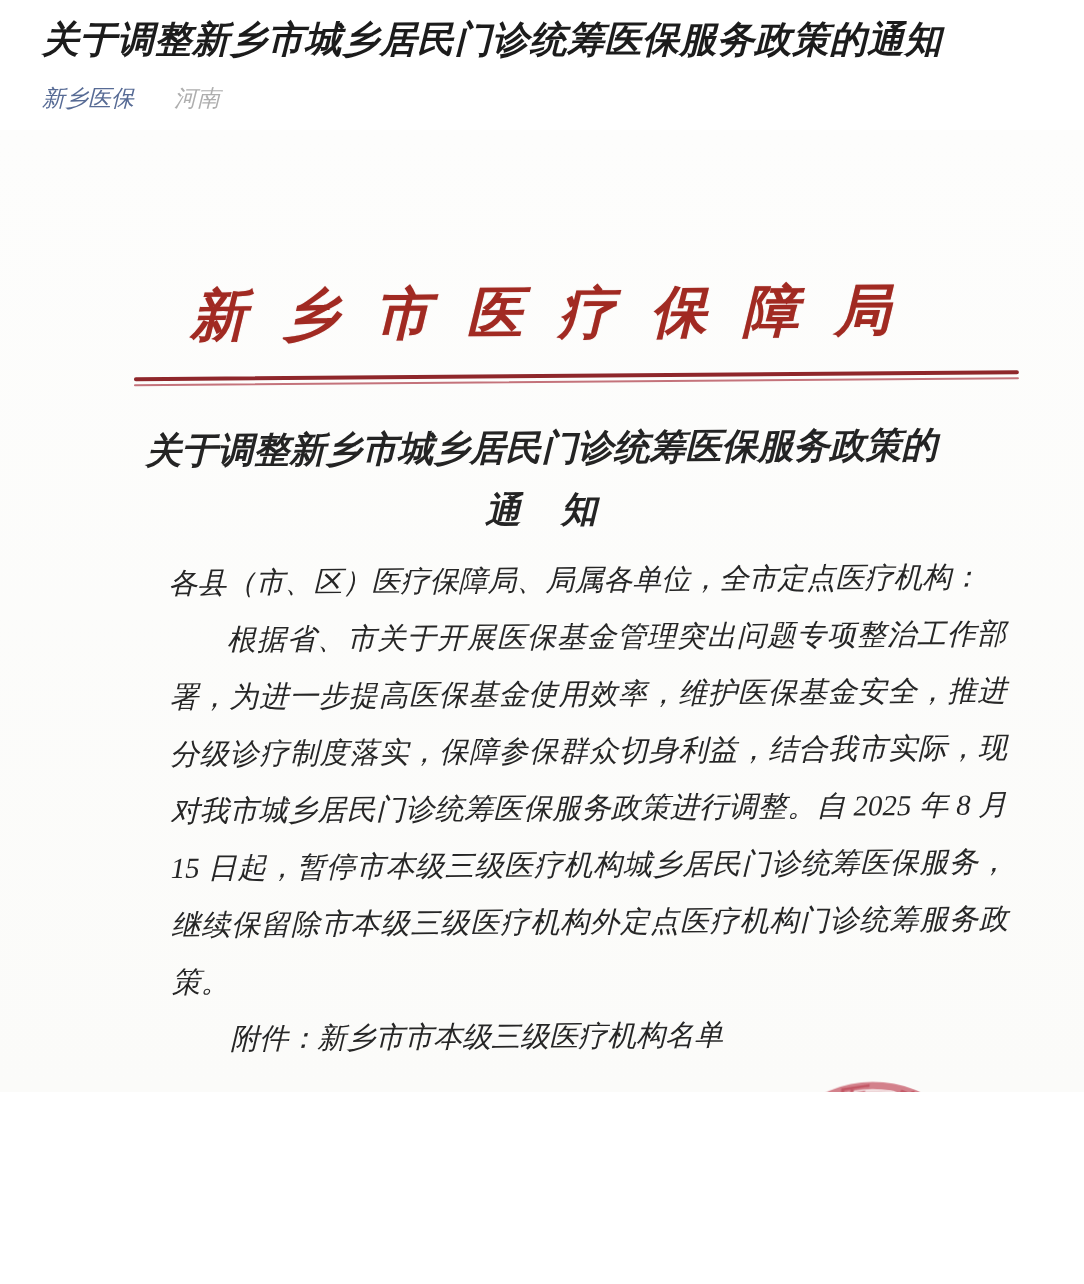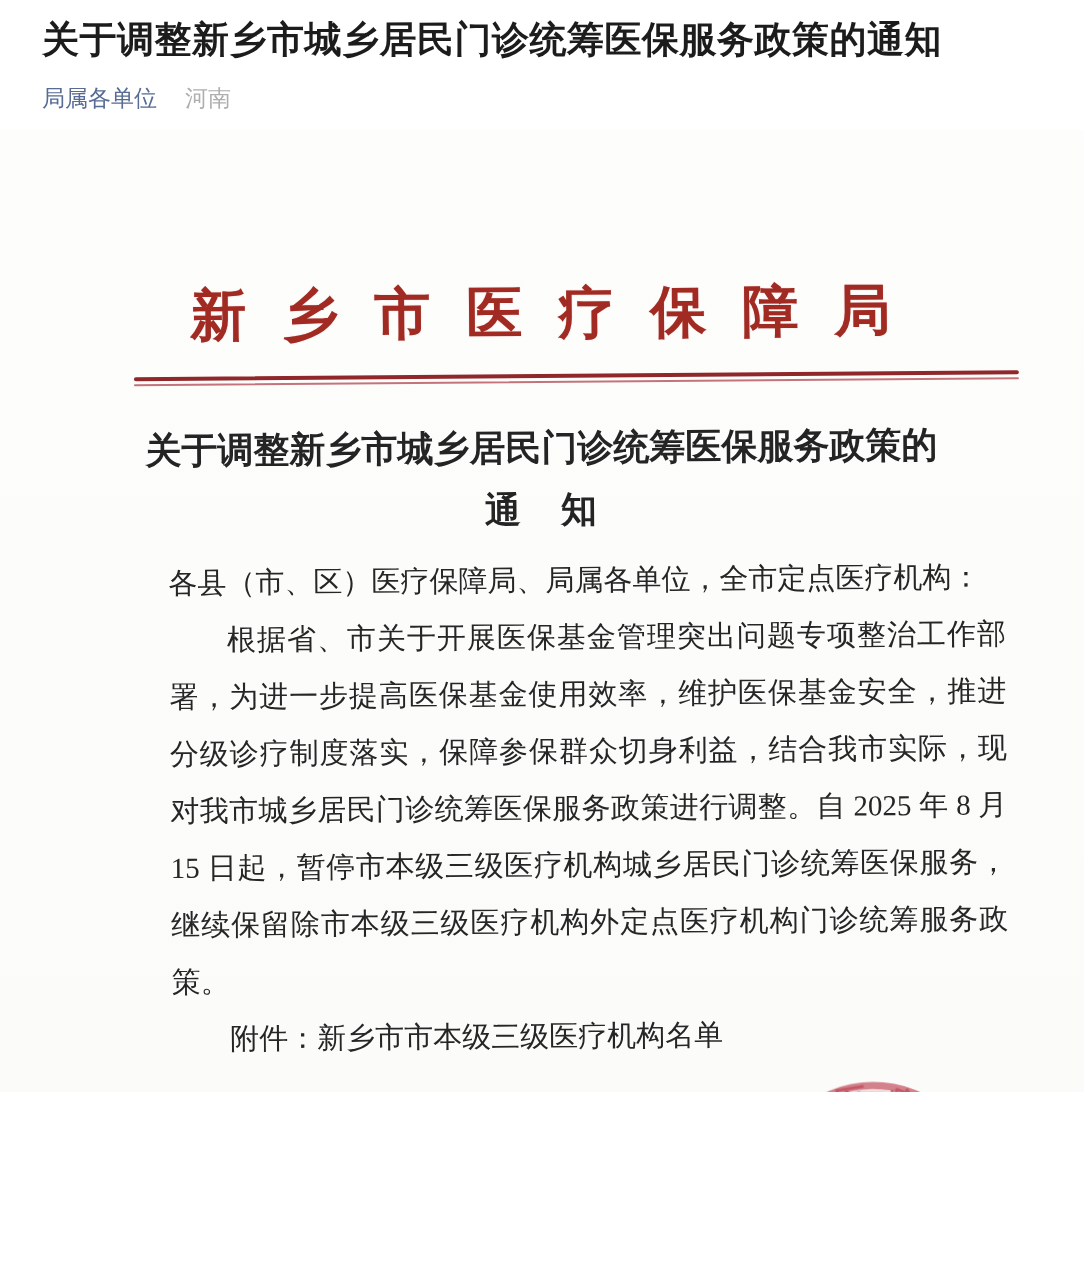--- a/index.html
+++ b/index.html
@@ -2,36 +2,37 @@
 <html lang="zh"><head>
 <meta charset="utf-8">
 <style>
   html,body{margin:0;padding:0;background:#ffffff;}
   .page{
     position:relative;
     width:1084px;height:1092px;
     background:#ffffff;
     overflow:hidden;
     font-family:"Liberation Sans","DejaVu Sans",sans-serif;
+    font-style:italic;
   }
   
   .article-header{padding:16px 42px 0 42px;}
   .article-title{
     margin:0;
     font-size:37px;line-height:1.28;font-weight:700;
     color:#1c1c1c;letter-spacing:0.5px;
   }
   .byline{
     margin-top:22px;
     display:flex;align-items:baseline;gap:20px;
     font-size:23px;line-height:1.2;
   }
   .account-link{color:#576b95;text-decoration:none;cursor:pointer;}
   .meta{color:#aeaeae;}
-  .meta-loc{margin-left:8px;}
+  .meta-loc{margin-left:20px;}
   
   .scan{
     position:absolute;left:0;top:130px;right:0;bottom:0;
     background:linear-gradient(180deg,#fdfdfc 0%,#fbfbf9 100%);
     cursor:pointer;
     padding-left:28px;
   }
   .rot{
     position:absolute;inset:0;
     transform:rotate(-0.45deg);
@@ -82,21 +83,21 @@
   }
 </style>
 </head>
 <body>
 
 <div class="page">
 
   <header class="article-header">
     <h1 class="article-title">关于调整新乡市城乡居民门诊统筹医保服务政策的通知</h1>
     <div class="byline">
-      <a class="account-link">局属各单位</a>
+      <a class="account-link">新乡医保</a>
       <span class="meta meta-loc">河南</span>
     </div>
   </header>
 
   <div class="scan">
     <div class="rot">
 
       <div class="letterhead">新乡市医疗保障局</div>
 
       <div class="rule">

